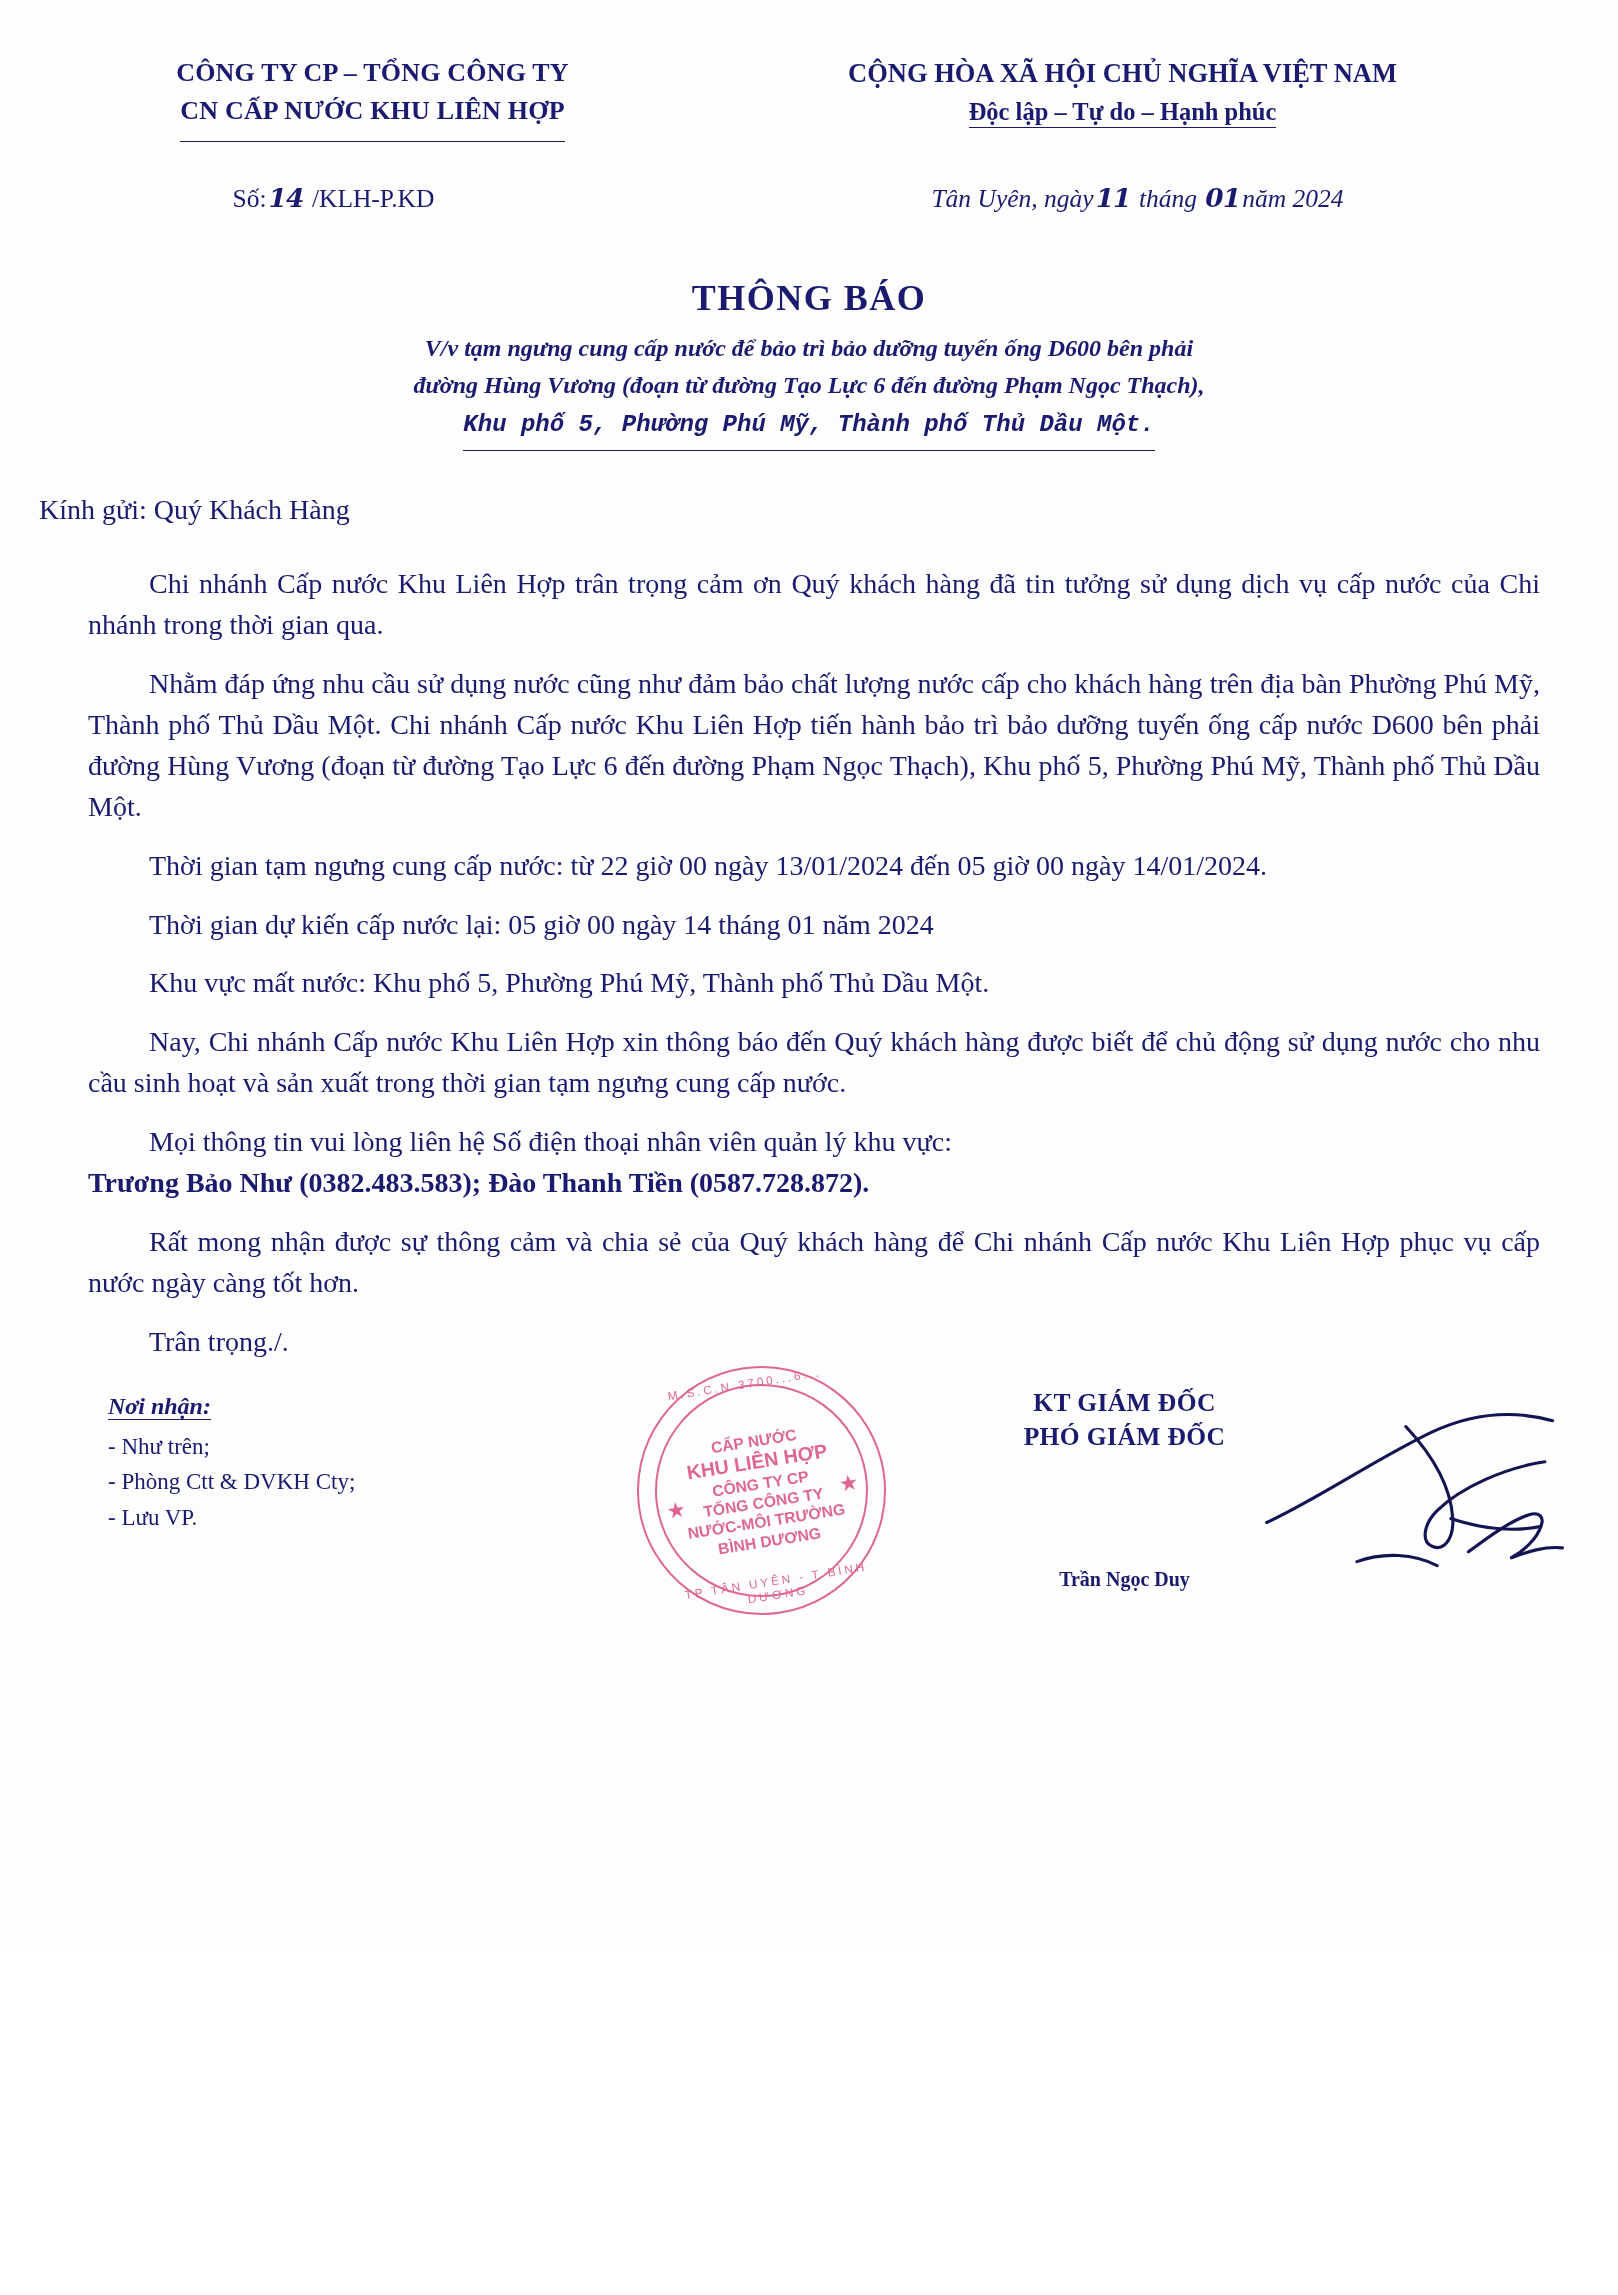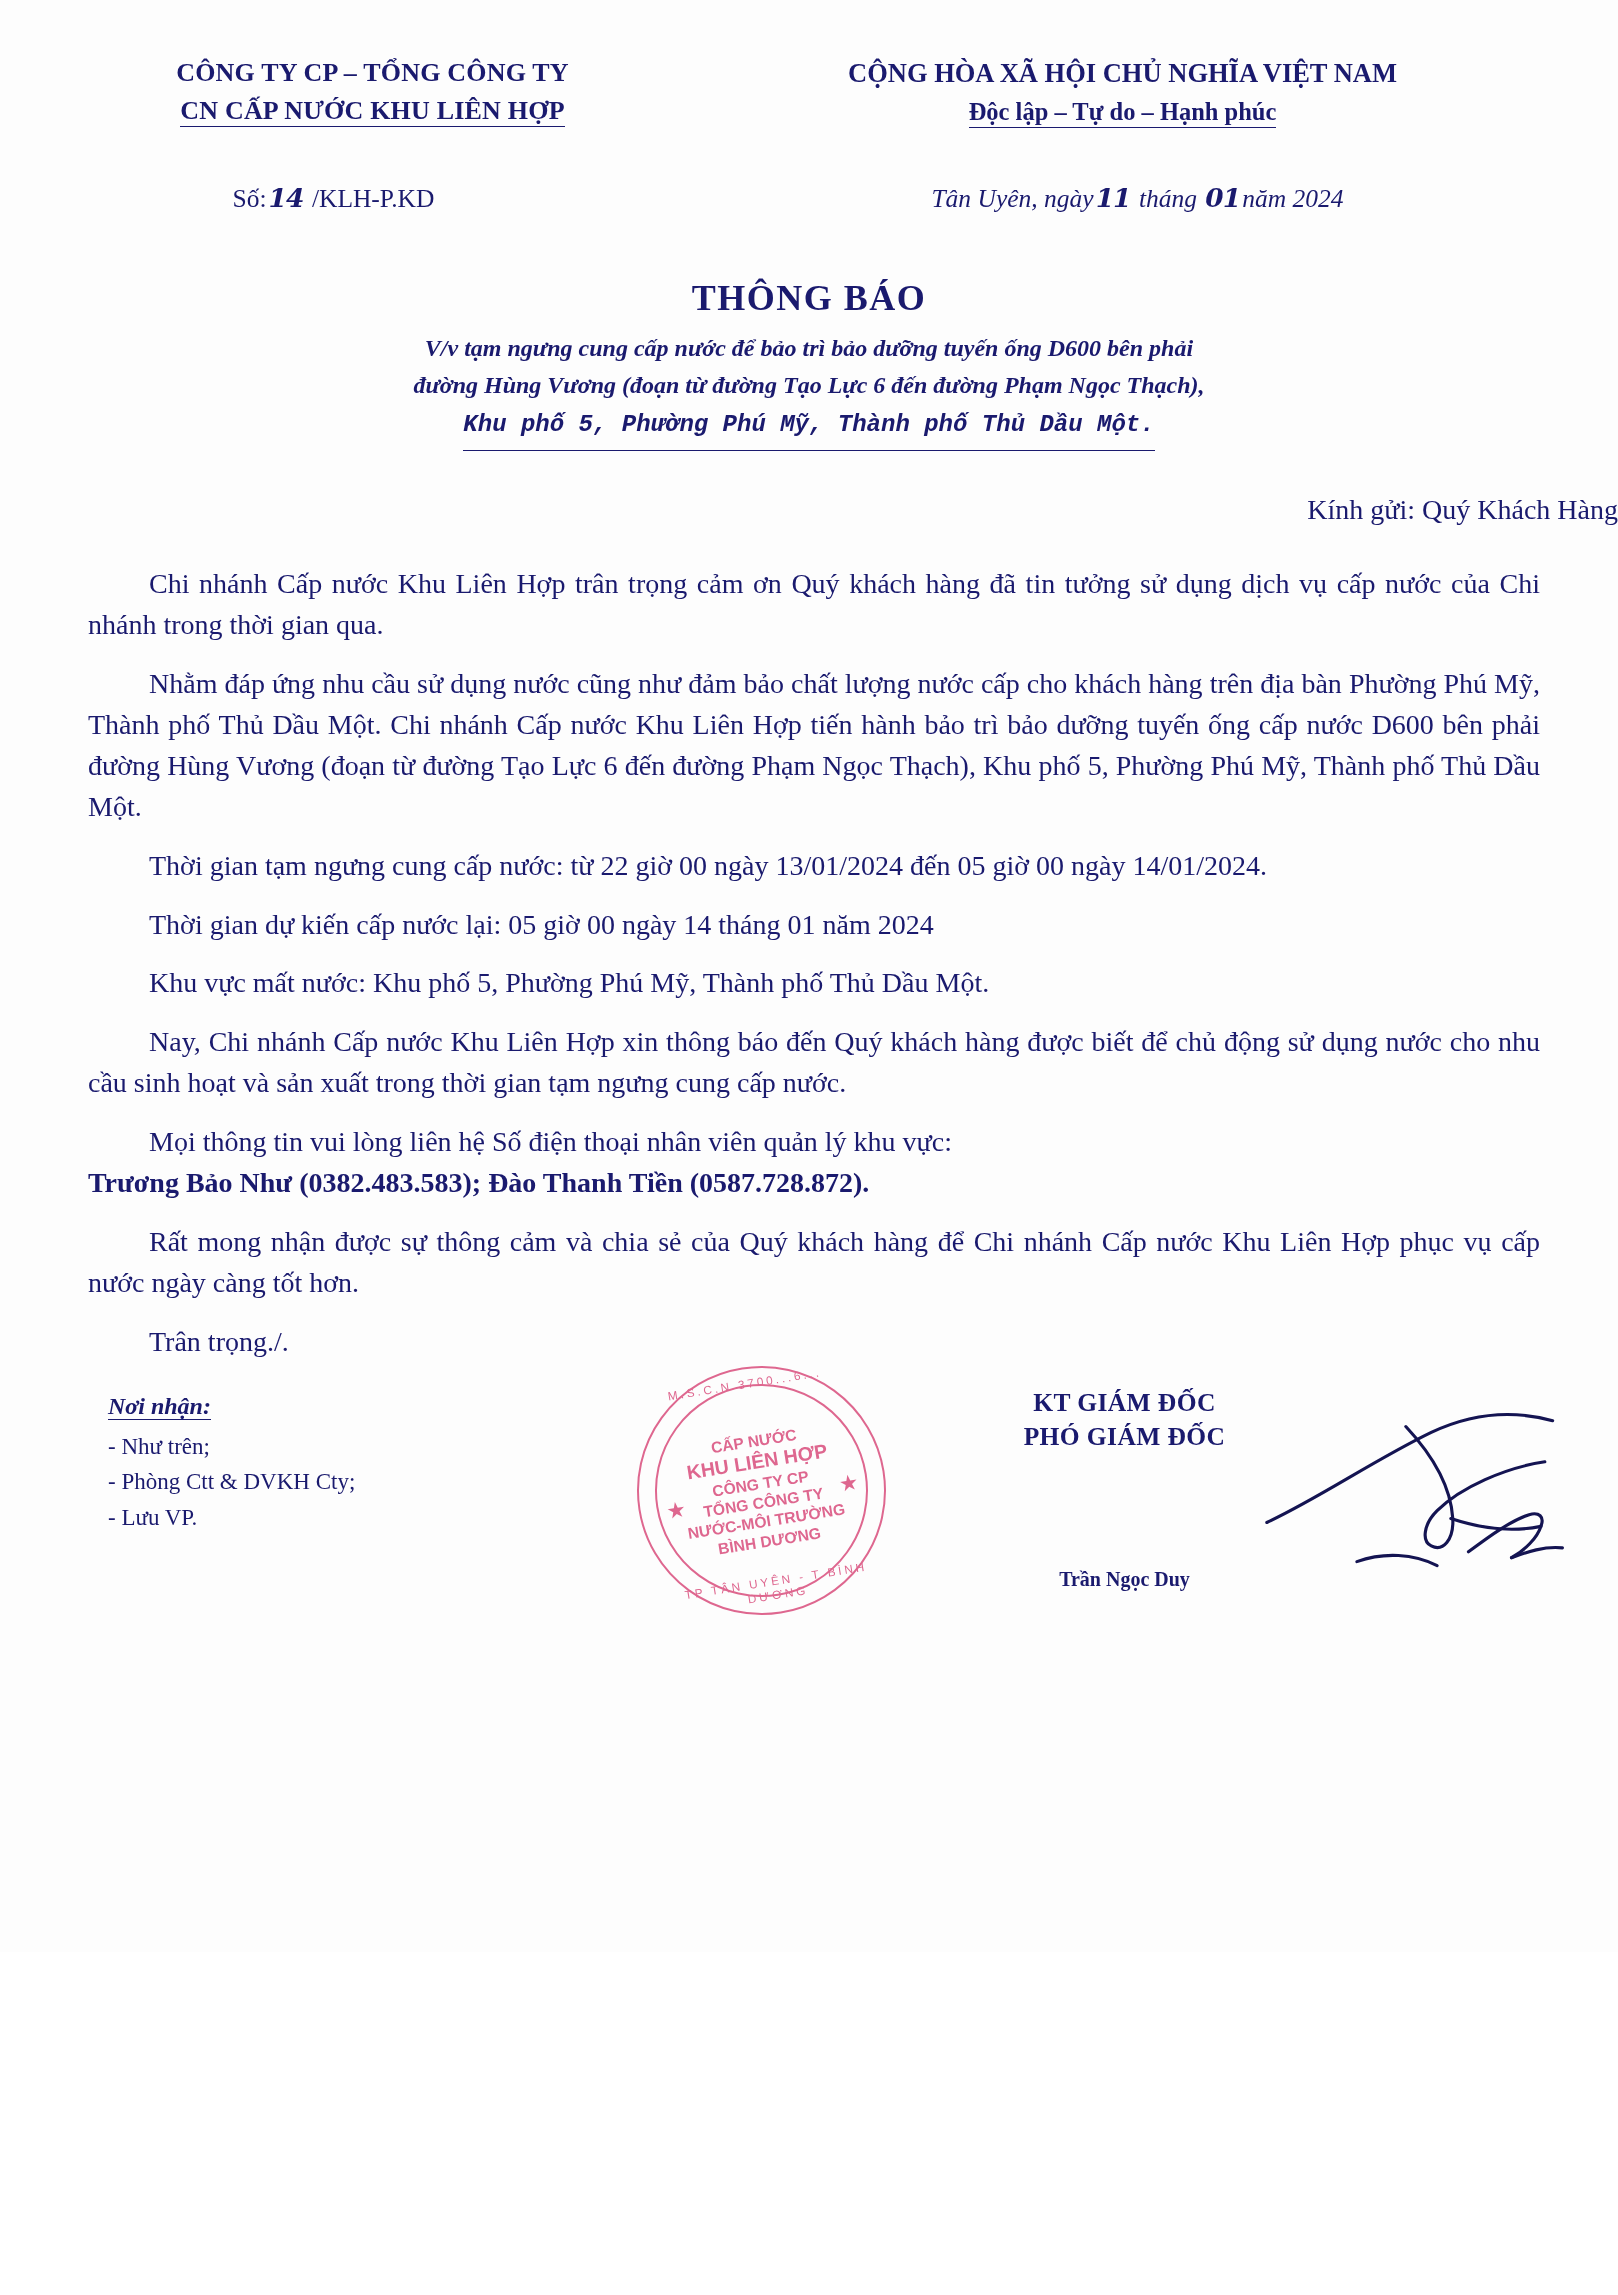--- a/index.html
+++ b/index.html
@@ -33,21 +33,21 @@
     line-height: 1.45;
   }
   .org-line {
     font-size: 26px;
     font-weight: bold;
     letter-spacing: 0.2px;
     white-space: nowrap;
   }
   .org-line.underlined span {
     border-bottom: 1.6px solid #1a1a6e;
-    padding-bottom: 1px;
+    padding-bottom: 16px;
     text-align: center;
   }
   .nation-block {
     flex: 1;
     text-align: center;
     line-height: 1.5;
   }
   .nation-line1 {
     font-size: 26.5px;
     font-weight: bold;
@@ -107,21 +107,21 @@
     line-height: 1.55;
     margin-top: 11.8px;
     padding: 0 323px 0 323px;
   }
   .subtitle .u {
     border-bottom: 1.4px solid #1a1a6e;
     padding-bottom: 12px;
     font-family: Liberation Mono, monospace;
   }
   .greeting {
-    text-align: right;
+    text-align: left;
     font-size: 28px;
     margin-top: 51px;
     padding-left: 39px;
   }
   
   .body {
     padding: 0 78px 0 88px;
     margin-top: 37px;
     font-size: 28px;
     line-height: 1.47;

